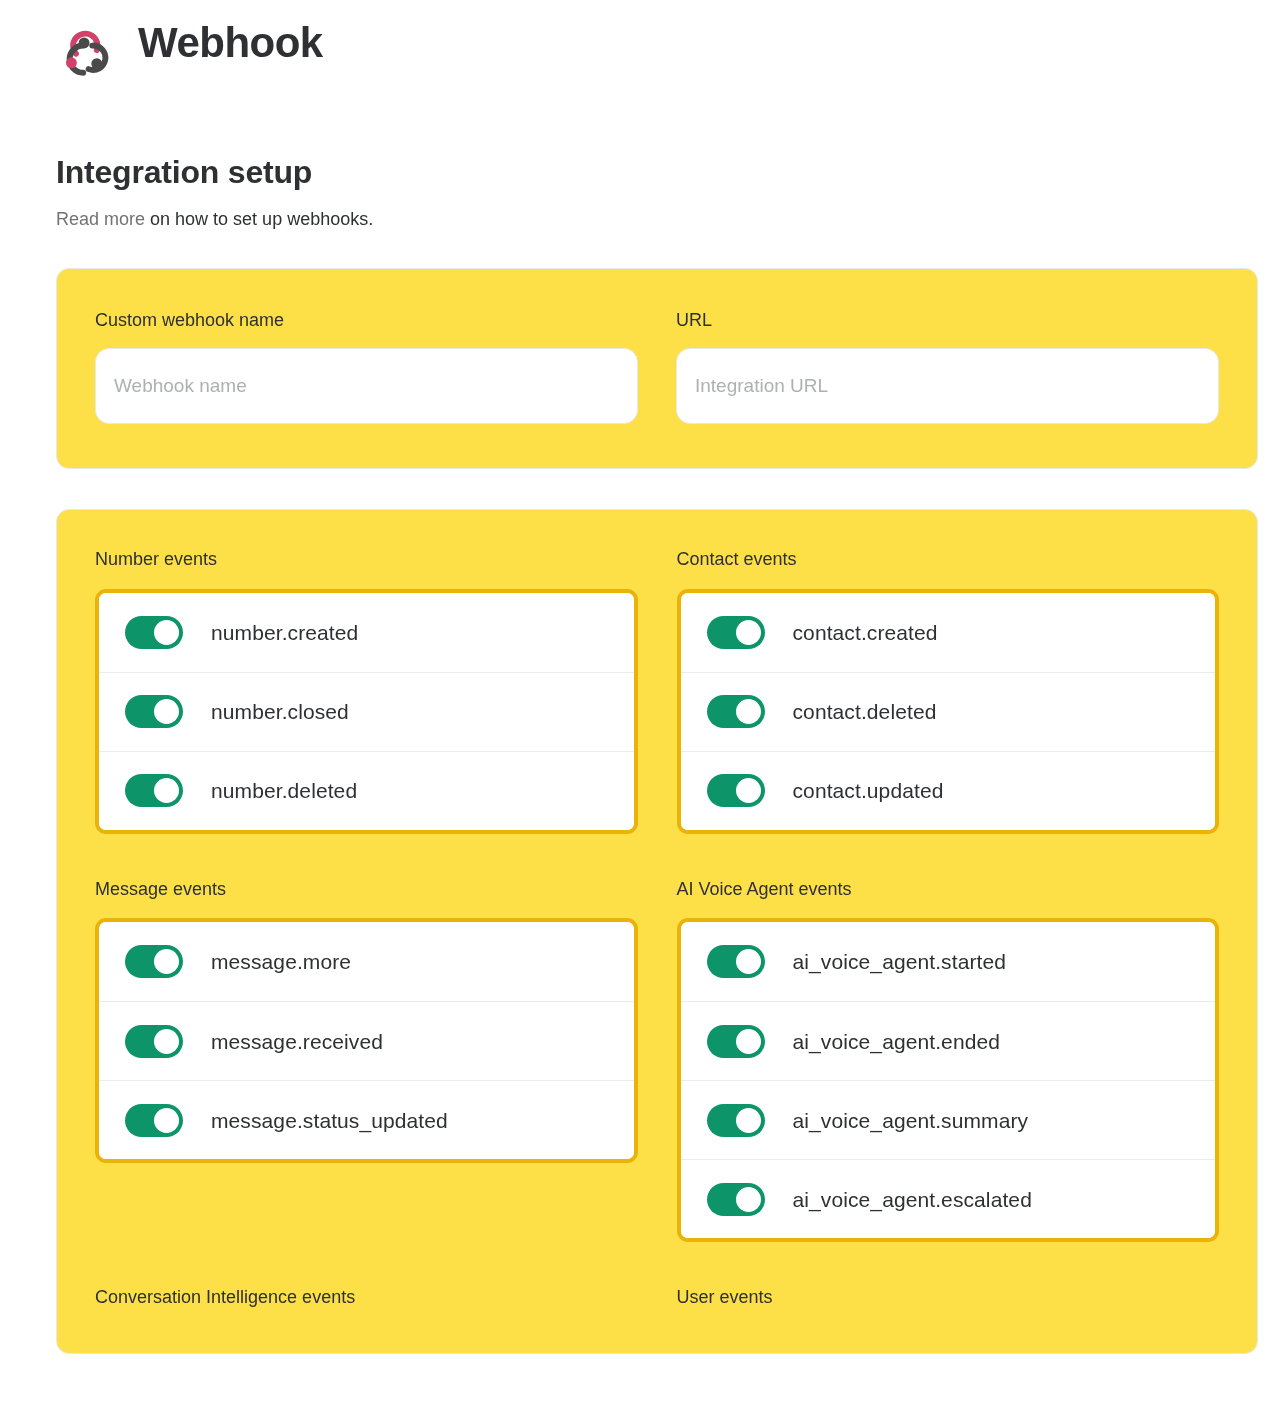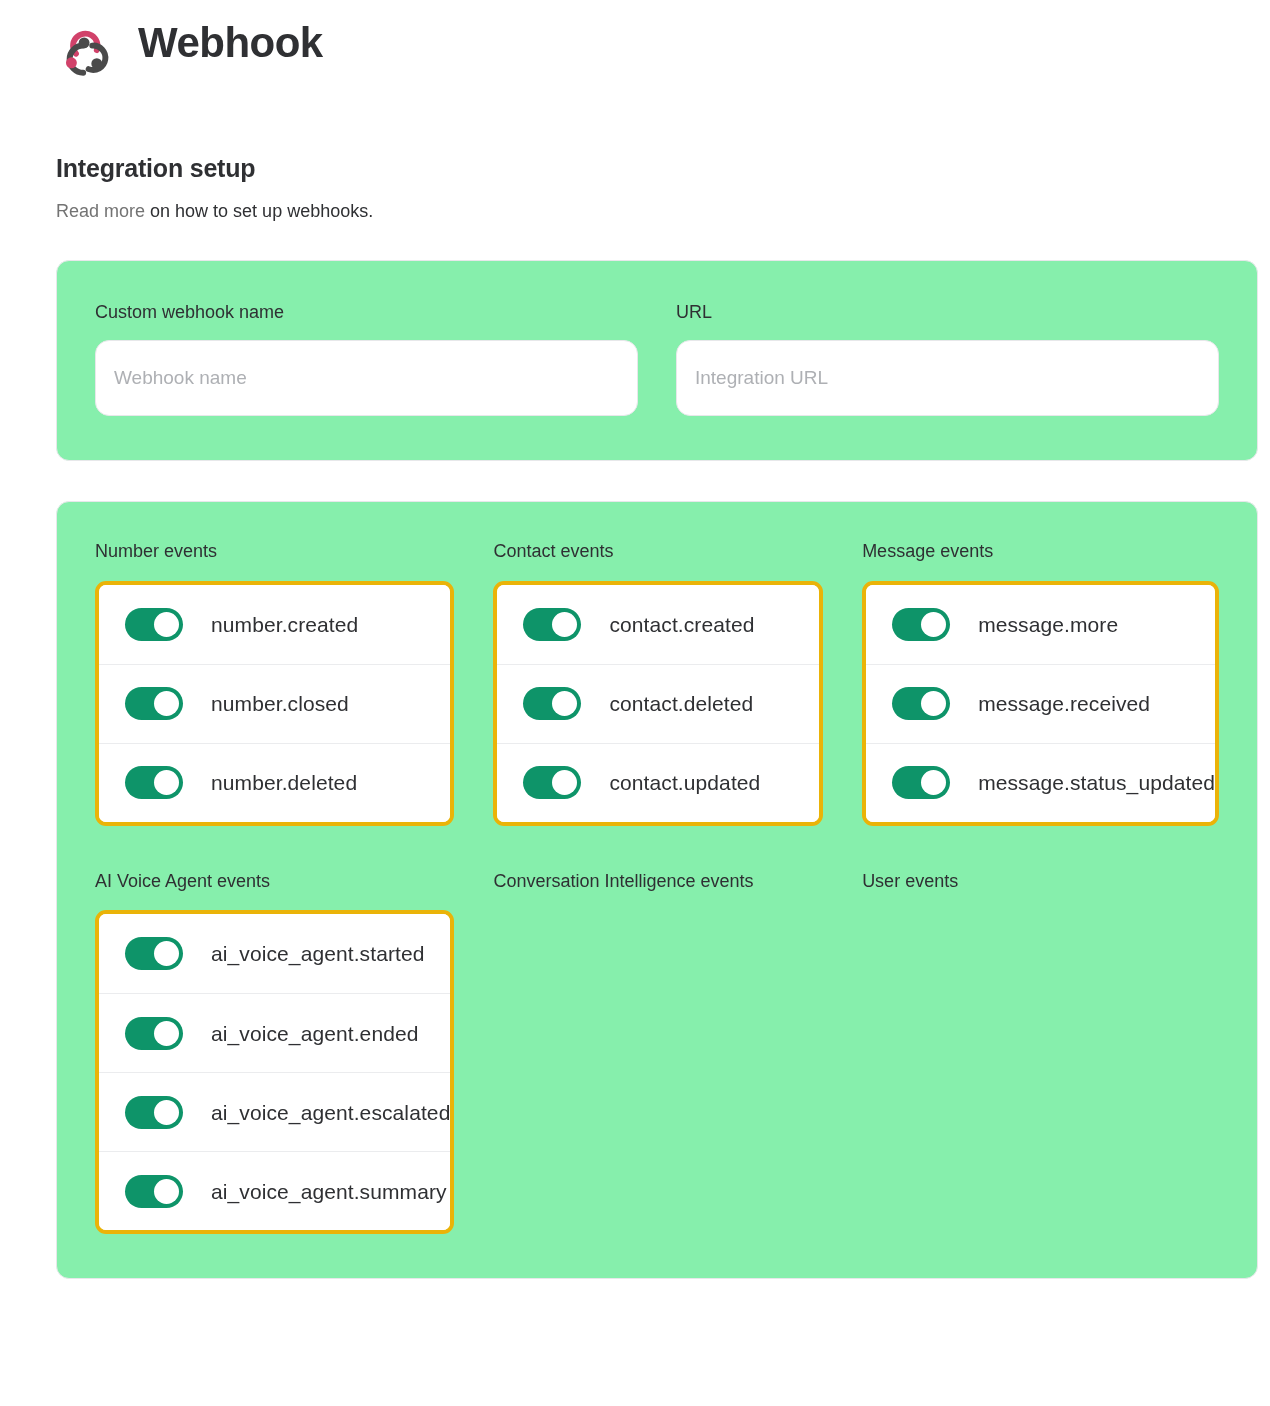--- a/index.html
+++ b/index.html
@@ -43,21 +43,21 @@
     color: #2f3033;
     line-height: 1;
   }
 
   
   .section-head {
     padding: 36px 0 0 56px;
   }
 
   .section-title {
-    font-size: 25px;
+    font-size: 32px;
     font-weight: 700;
     letter-spacing: -0.2px;
     color: #2f3033;
     margin-bottom: 17px;
   }
 
   .section-sub {
     font-size: 18px;
     color: #2f3033;
     line-height: 1.3;
@@ -67,21 +67,21 @@
     color: #737373;
     text-decoration: none;
     cursor: pointer;
   }
 
   
   .card {
     margin: 0 12px 0 56px;
     border: 1px solid #e7e8ea;
     border-radius: 13px;
-    background: #86efac;
+    background: #fde047;
   }
 
   .card-setup {
     margin-top: 37px;
     padding: 41px 38px 44px 38px;
     display: flex;
     gap: 38px;
   }
 
   .field {
@@ -114,21 +114,21 @@
   }
 
   
   .card-events {
     margin-top: 40px;
     padding: 38px 38px 0 38px;
   }
 
   .events-grid {
     display: grid;
-    grid-template-columns: 1fr 1fr 1fr;
+    grid-template-columns: 1fr 1fr;
     column-gap: 39px;
     row-gap: 0;
   }
 
   .group {
     margin-bottom: 44px;
   }
 
   .group-title {
     font-size: 18px;
@@ -312,27 +312,27 @@
             <div class="toggle-row">
               <span class="switch" style="background: rgb(14, 148, 105);">
                 <span class="knob"></span>
               </span>
               <span class="event-name">ai_voice_agent.ended</span>
             </div>
             <div class="toggle-row">
               <span class="switch" style="background: rgb(14, 148, 105);">
                 <span class="knob"></span>
               </span>
+              <span class="event-name">ai_voice_agent.summary</span>
+            </div>
+            <div class="toggle-row">
+              <span class="switch" style="background: rgb(14, 148, 105);">
+                <span class="knob"></span>
+              </span>
               <span class="event-name">ai_voice_agent.escalated</span>
-            </div>
-            <div class="toggle-row">
-              <span class="switch" style="background: rgb(14, 148, 105);">
-                <span class="knob"></span>
-              </span>
-              <span class="event-name">ai_voice_agent.summary</span>
             </div>
           </div>
         </div>
         <div class="group group-cut">
           <div class="group-title">Conversation Intelligence events</div>
         </div>
         <div class="group group-cut">
           <div class="group-title">User events</div>
         </div>
       </div>

